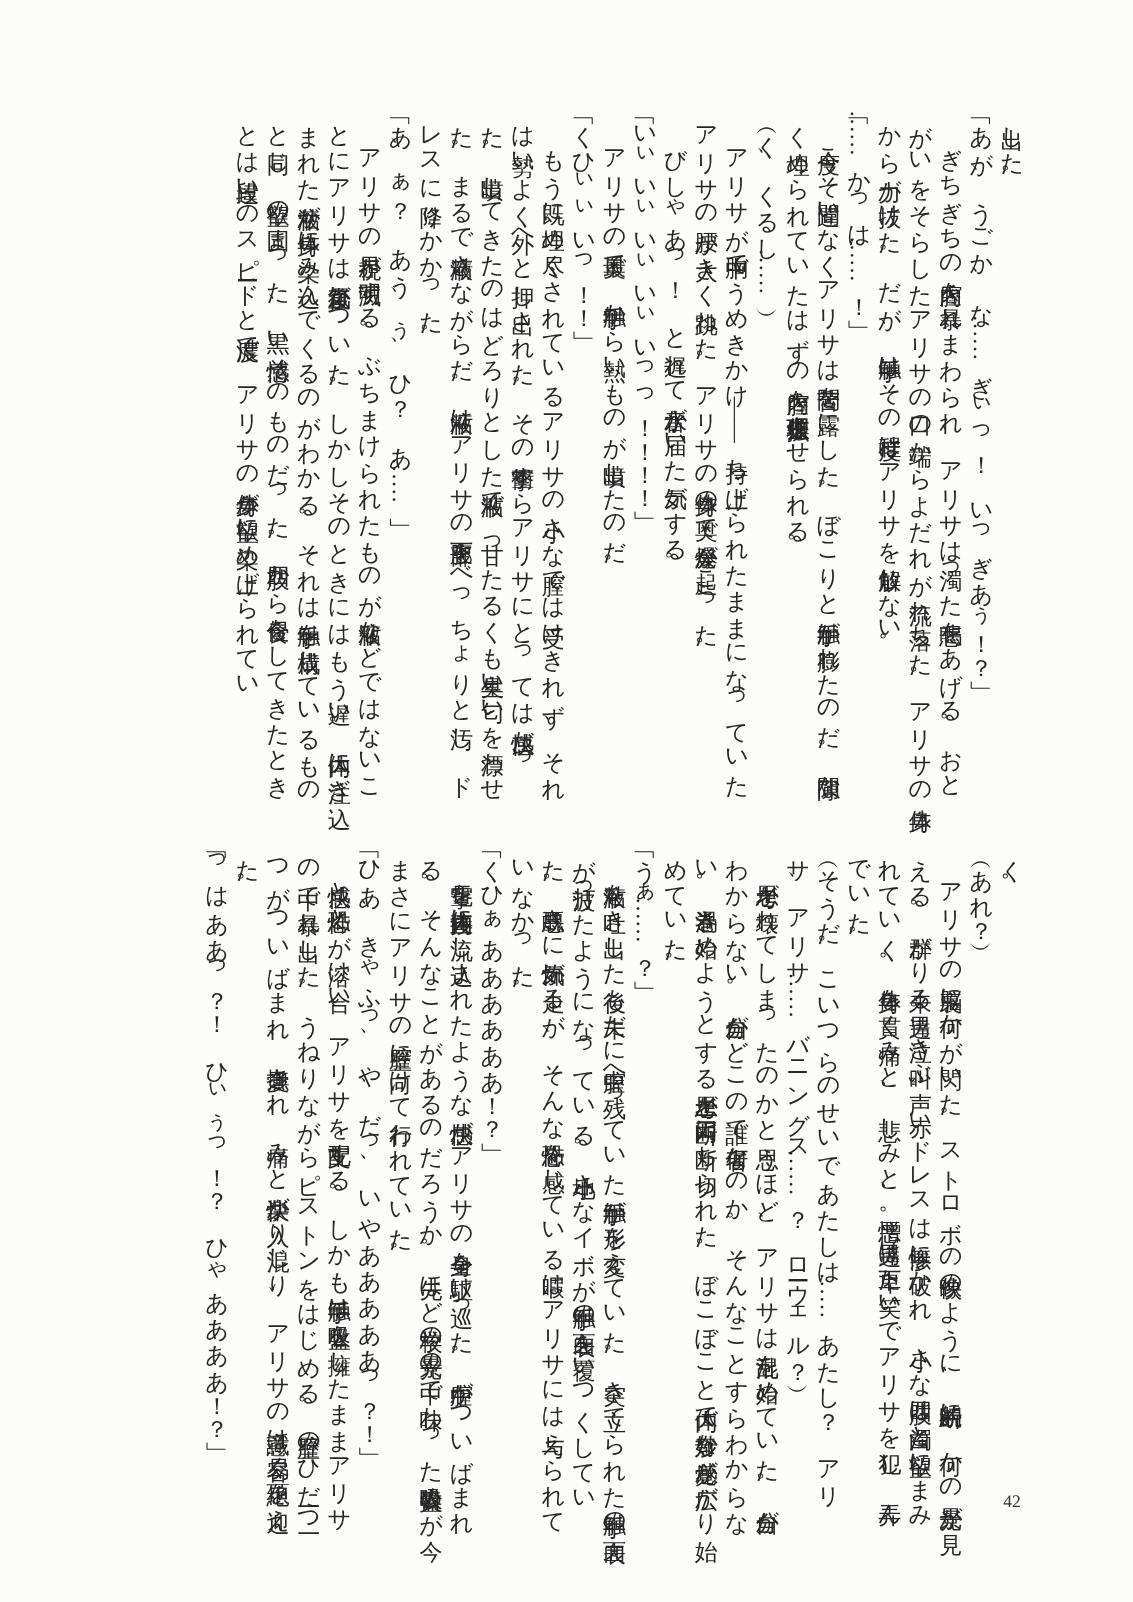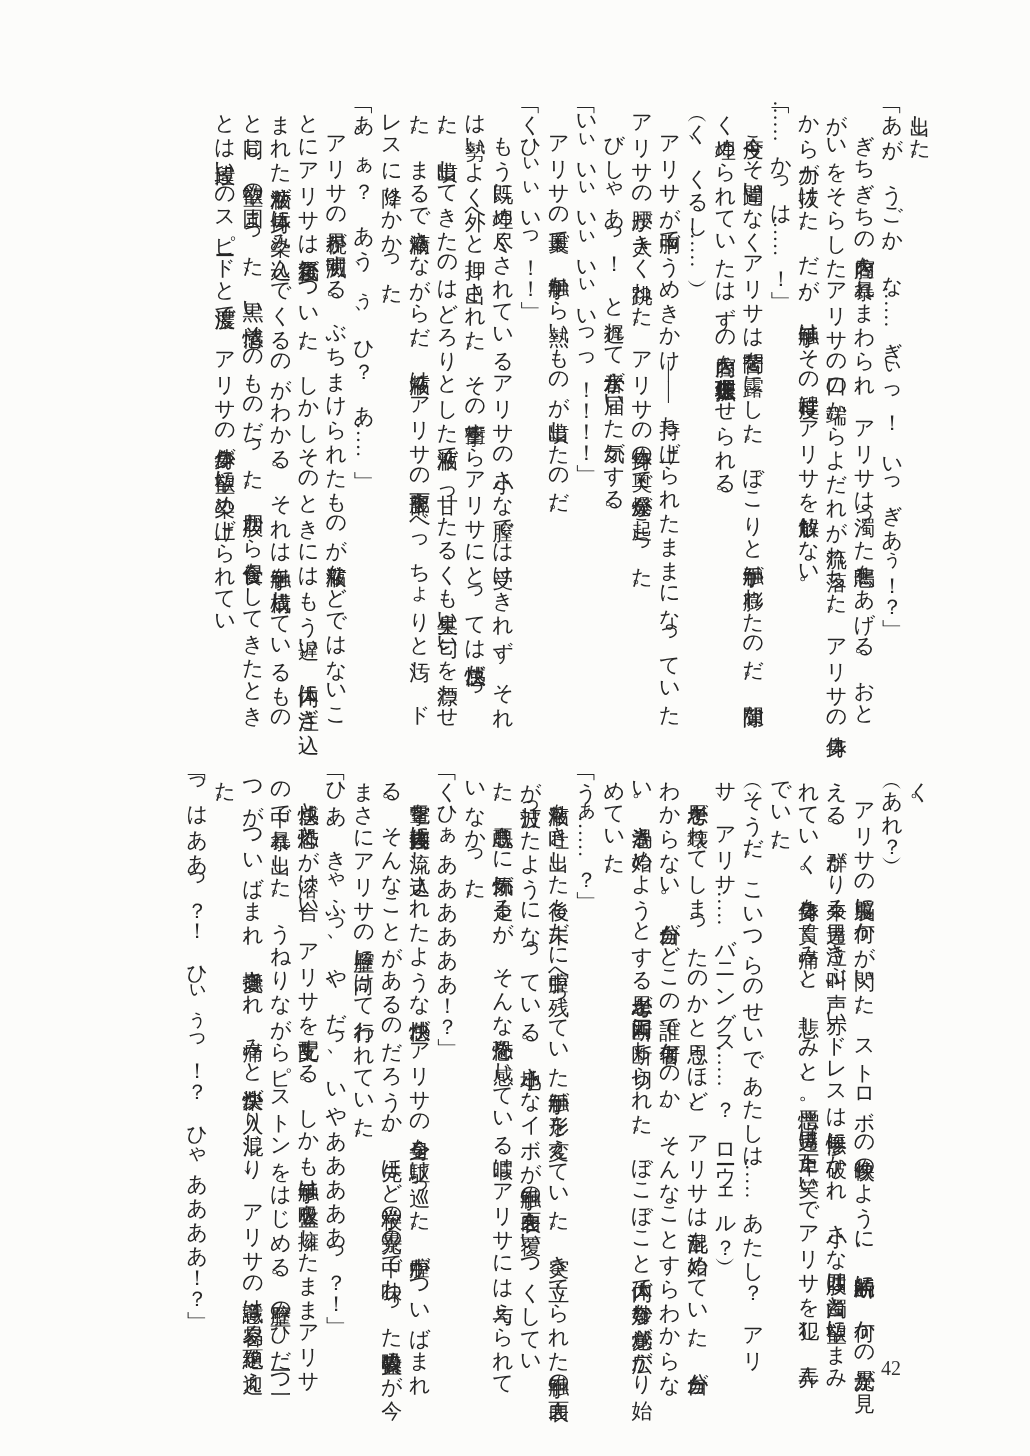--- a/index.html
+++ b/index.html
@@ -35,25 +35,25 @@
   .para {
     margin: 0;
     padding: 0;
     text-indent: 0;
   }
   .para.narrative { text-indent: 1em; }
   .para.thought   { text-indent: 0.45em; }
   .page-number {
     position: absolute;
     top: 1357px;
-    left: 865px;
+    left: 912px;
     width: 36px;
-    text-align: right;
+    text-align: left;
     font-family: "Liberation Serif", "DejaVu Serif", serif;
-    font-size: 20px;
+    font-size: 16px;
     color: #333333;
   }
 </style>
 </head>
 <body>
 
 <div class="page">
   <div class="text-block upper">
       <p class="para continuation">出した。</p>
       <p class="para dialogue">「あが、うごか、な……ぎぃっ！　いっぎあぅ！？」</p>

